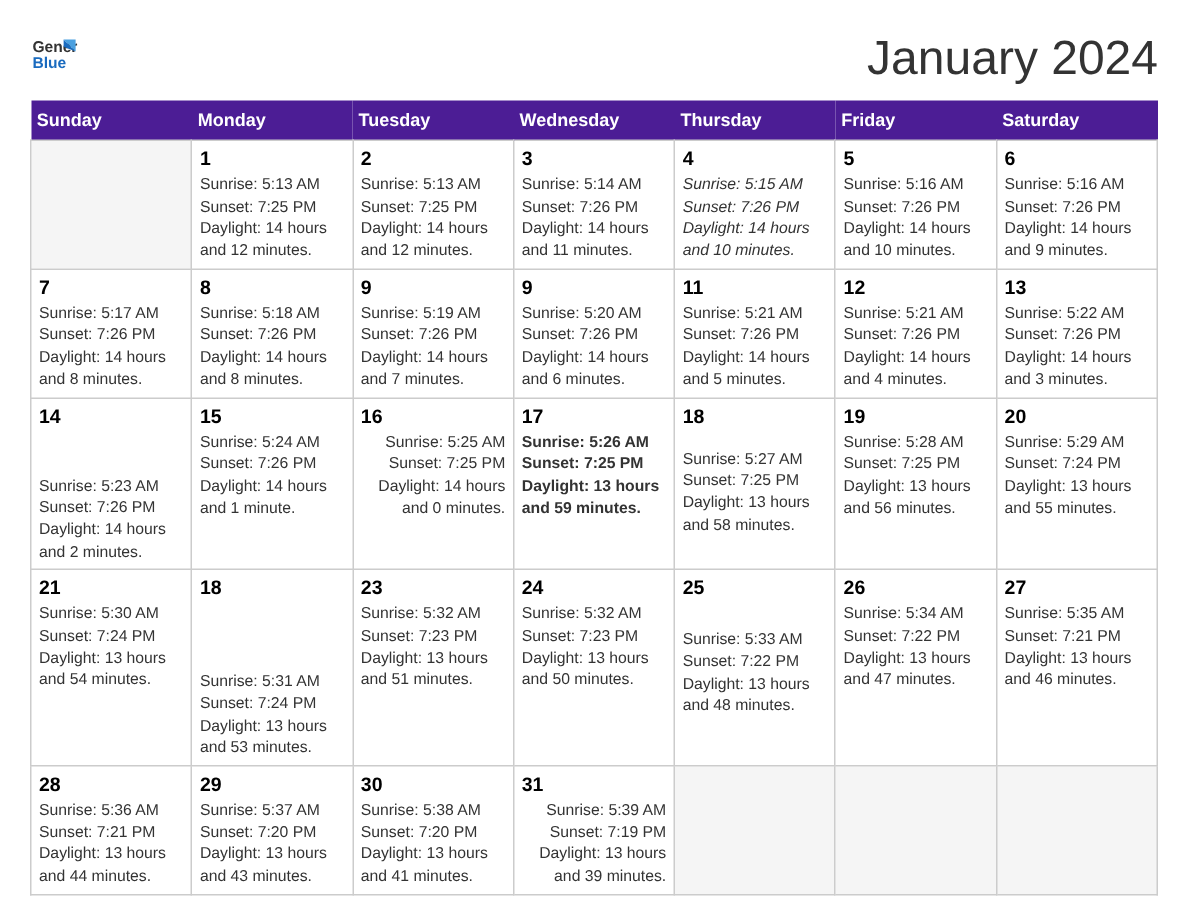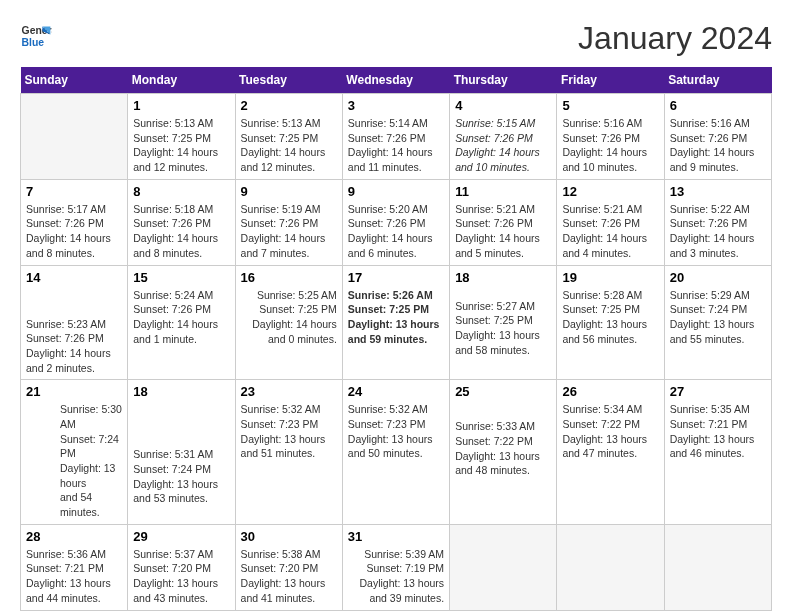--- a/index.html
+++ b/index.html
@@ -249,21 +249,21 @@
           <span class="day-number">20</span>
           <div class="day-info" style="white-space: pre-line;">Sunrise: 5:29 AM
 Sunset: 7:24 PM
 Daylight: 13 hours
 and 55 minutes.</div>
         </td>
       </tr>
       <tr>
         <td>
           <span class="day-number">21</span>
-          <div class="day-info" style="white-space: pre-line; margin-left: 34px;">Sunrise: 5:30 AM
+          <div class="day-info" style="white-space: pre-line;">Sunrise: 5:30 AM
 Sunset: 7:24 PM
 Daylight: 13 hours
 and 54 minutes.</div>
         </td>
         <td>
           <span class="day-number">18</span>
           <div class="day-info" style="white-space: pre-line; margin-top: 48px;">Sunrise: 5:31 AM
 Sunset: 7:24 PM
 Daylight: 13 hours
 and 53 minutes.</div>

